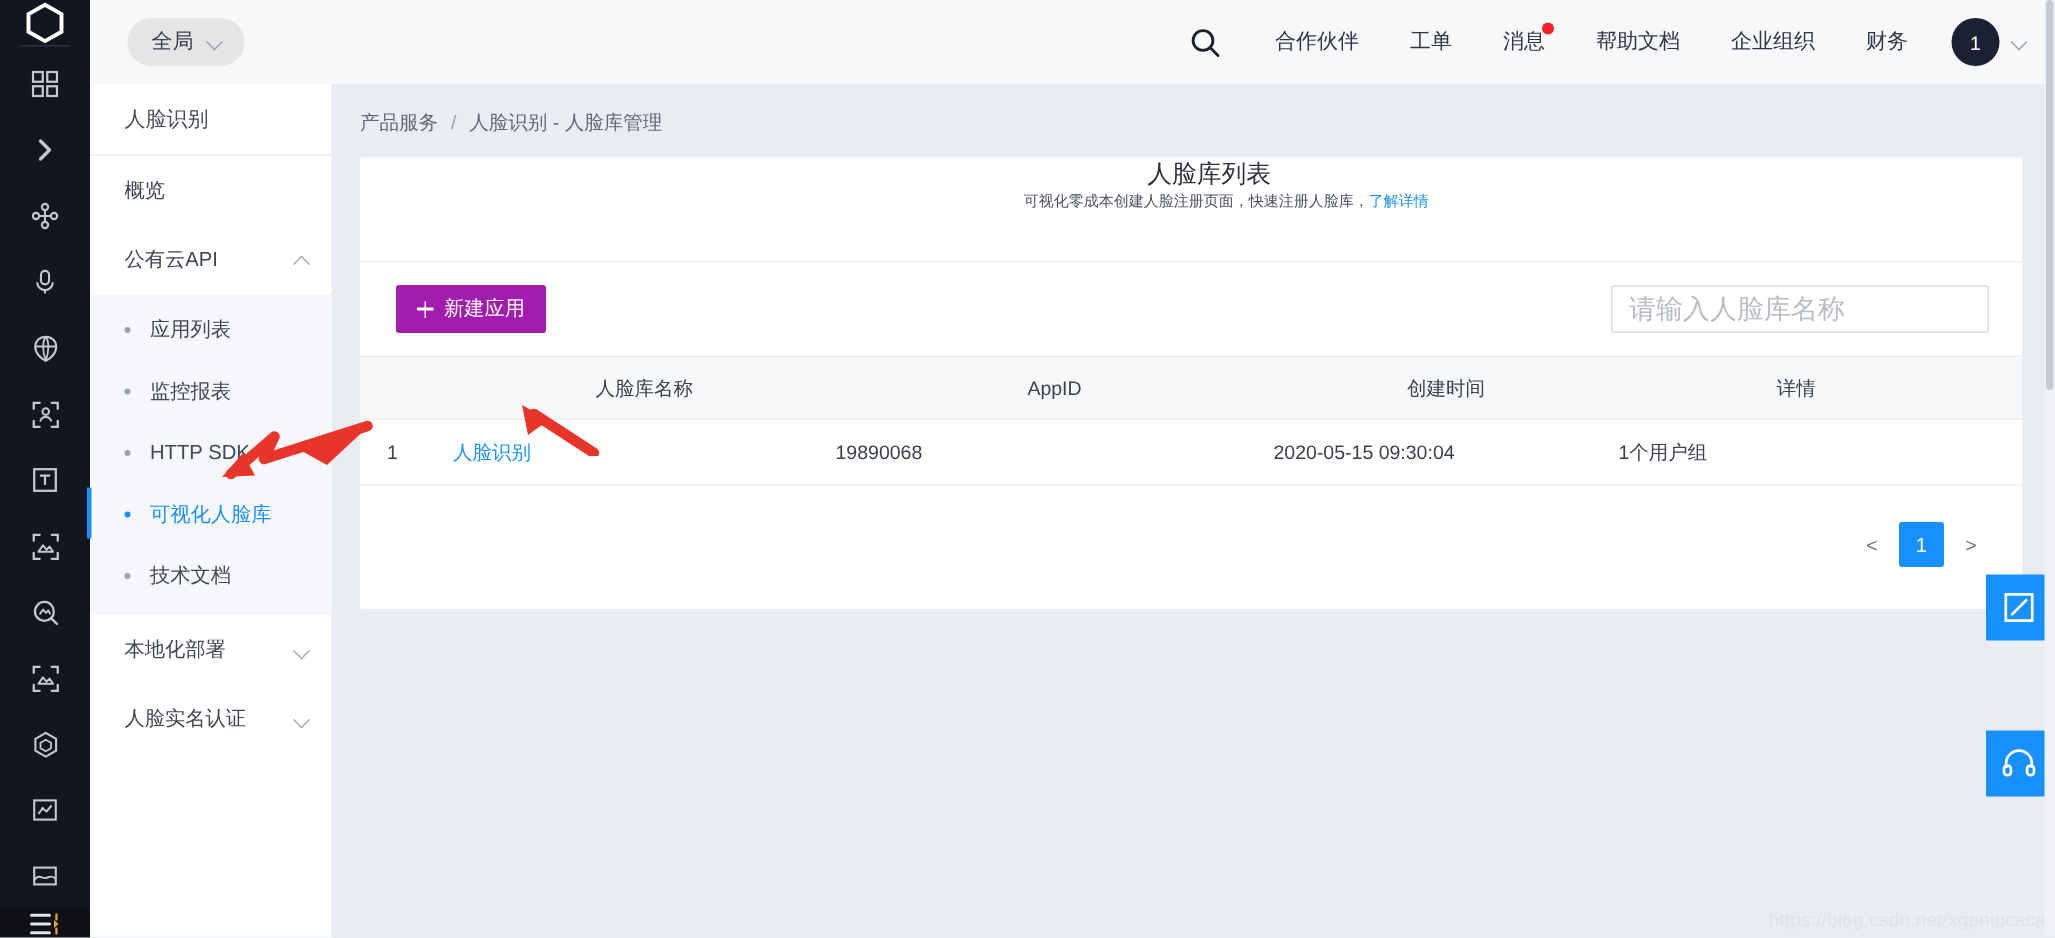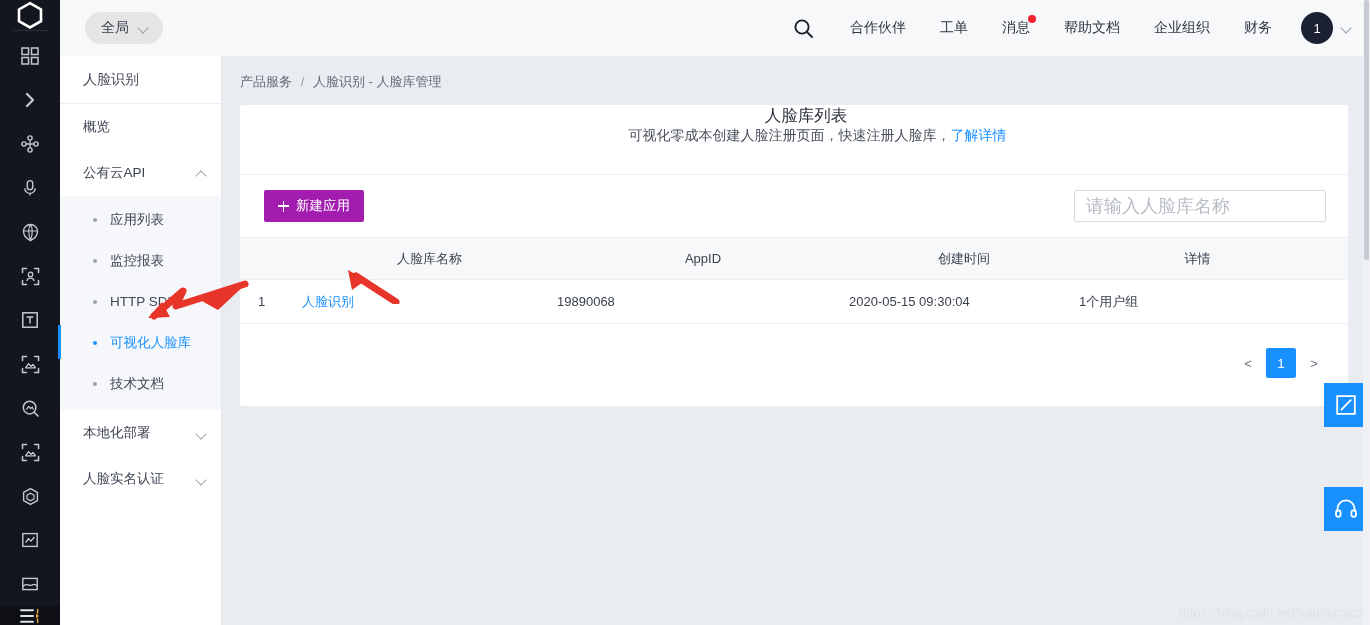--- a/index.html
+++ b/index.html
@@ -108,21 +108,21 @@
   .side-row .caret::after {
     content: ""; position: absolute; left: 1px; top: 2px;
     width: 7px; height: 7px;
     border-right: 1.4px solid #a4a9b5; border-bottom: 1.4px solid #a4a9b5;
     transform: rotate(45deg);
   }
   .side-row .caret.up::after { top: 4px; transform: rotate(-135deg); }
   .submenu { background: #f5f7fa; padding: 3px 0 6px 0; }
   .sub-row {
     height: 41px; display: flex; align-items: center;
-    padding-left: 33px; font-size: 13.5px; color: #414754;
+    padding-left: 23px; font-size: 13.5px; color: #414754;
     position: relative;
   }
   .sub-row .bullet {
     width: 4px; height: 4px; border-radius: 50%;
     background: #9ba1ad; margin-right: 13px; flex: none;
   }
   .sub-row.active { color: #1890ff; }
   .sub-row.active .bullet { background: #1890ff; }
   .sub-row.active::before {
     content: ""; position: absolute; left: -2px; top: 3px;
@@ -147,21 +147,21 @@
     border-radius: 2px;
     min-height: 278px;
   }
   .card-head {
     height: 70px; display: flex; align-items: center;
     padding-left: 24px;
     border-bottom: 1px solid #edeff3;
     flex-direction: column;
   }
   .card-title { font-size: 16.5px; color: #2b303b; }
-  .card-desc { font-size: 14px; color: #4a505c; margin-left: 23px; }
+  .card-desc { font-size: 10px; color: #4a505c; margin-left: 23px; }
   .link { color: #1890ff; }
   .toolbar {
     height: 62px; display: flex; align-items: center;
     padding: 0 22px 0 24px;
   }
   .btn-primary {
     height: 32px; padding: 0 14px;
     background: #a21caf; color: #fff;
     font-size: 13.5px; border: none; border-radius: 2px;
     display: flex; align-items: center; gap: 7px;

